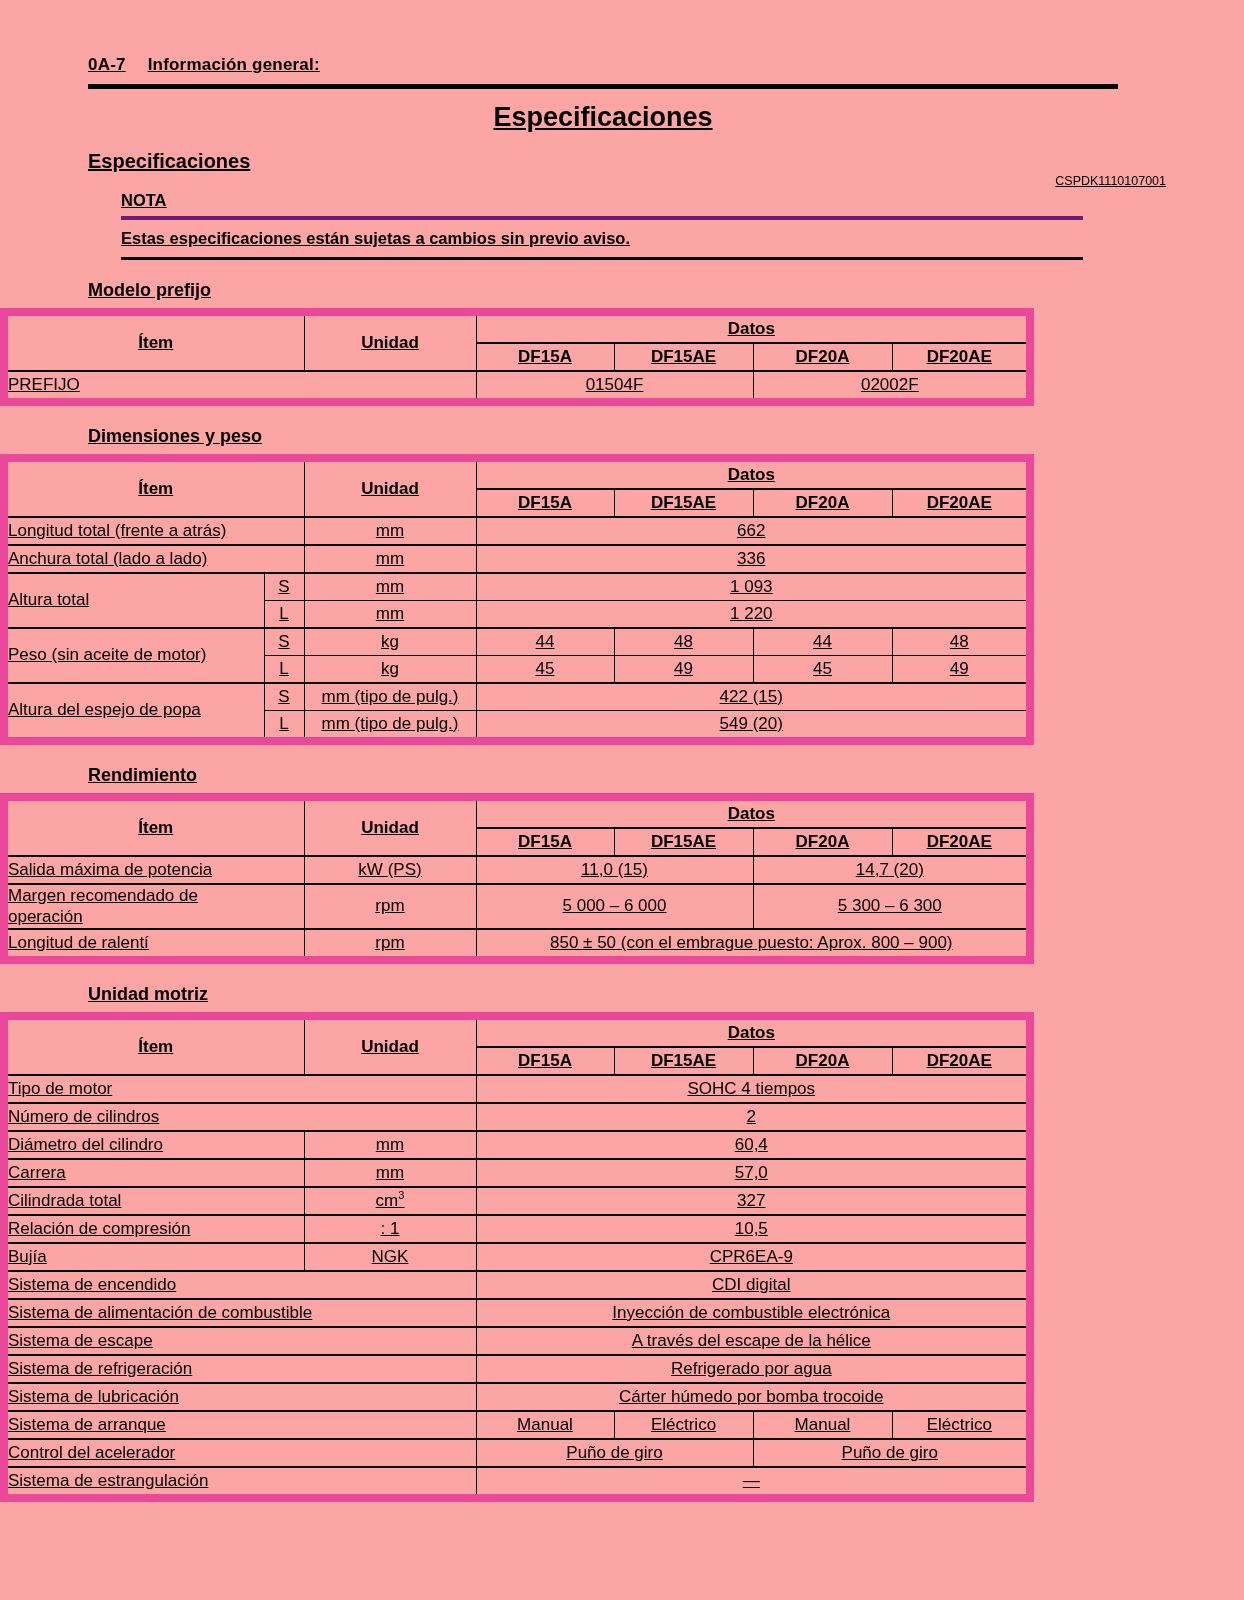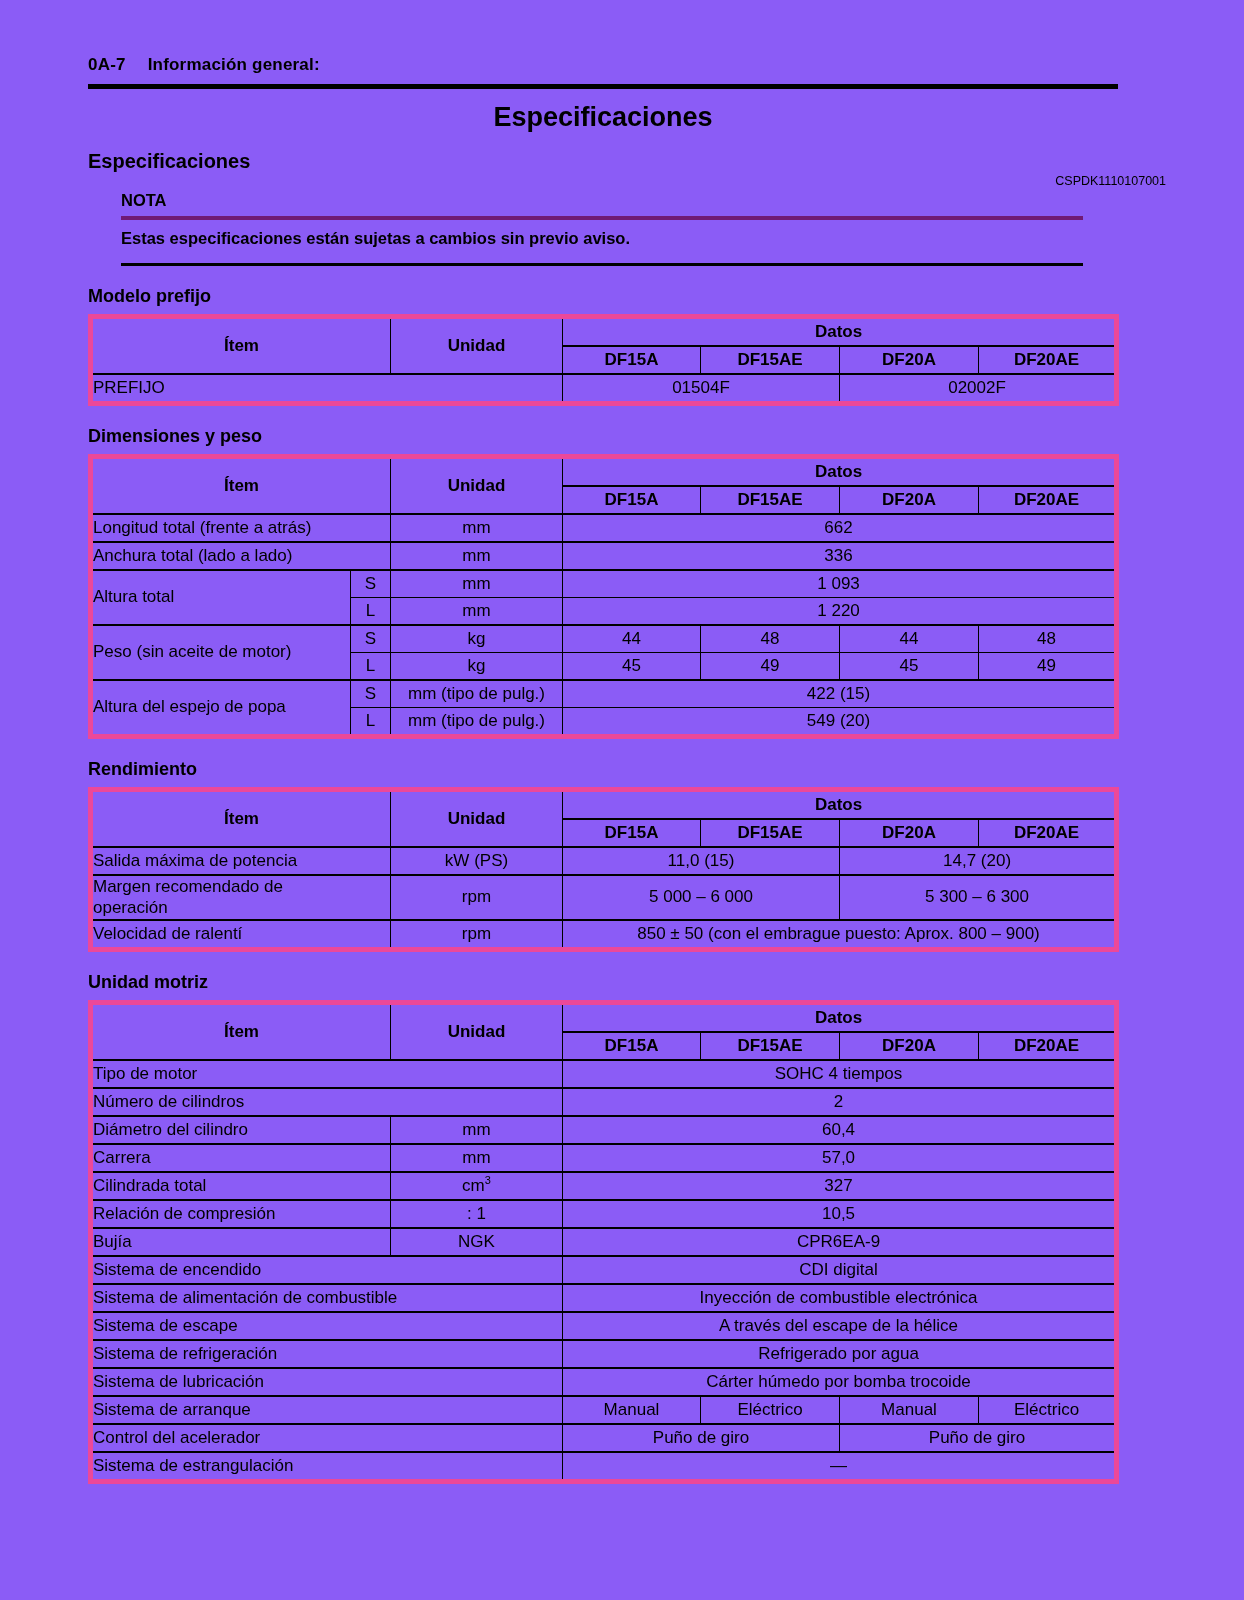--- a/index.html
+++ b/index.html
@@ -6,22 +6,23 @@
     margin: 0;
     padding: 0;
     background: #ffffff;
     font-family: "Liberation Sans", sans-serif;
     color: #000;
   }
   .page {
     position: relative;
     width: 1244px;
     height: 1600px;
-    background: #8b5cf6;
+    background: #fca5a5;
     overflow: hidden;
+    text-decoration: underline;
   }
   .page-header {
     margin: 55px 126px 0 88px;
     font-size: 17px;
     font-weight: bold;
     padding-bottom: 9px;
     border-bottom: 5px solid #000;
     letter-spacing: 0.2px;
   }
   .page-header .pgnum { margin-right: 22px; }
@@ -44,34 +45,33 @@
   .note {
     margin: 3px 161px 0 121px;
     font-weight: bold;
     font-size: 16.5px;
   }
   .note-label {
     padding-bottom: 6px;
     border-bottom: 4px solid #701a75;
   }
   .note-text {
-    padding: 9px 0 15px 0;
+    padding: 9px 0 9px 0;
     border-bottom: 3px solid #000;
   }
   .table-heading {
     margin: 20px 0 7px 88px;
     font-size: 18px;
     font-weight: bold;
   }
   table.spec {
-    margin-left: 88px;
     border-collapse: collapse;
     table-layout: fixed;
     width: 1026px;
-    border: 5px solid #ec4899;
+    border: 8px solid #ec4899;
   }
   table.spec th, table.spec td {
     border: 1px solid #000;
     border-top-width: 2px;
     border-bottom-width: 2px;
     text-align: center;
     vertical-align: middle;
     font-size: 17px;
     font-weight: normal;
     padding: 1px 6px;
@@ -255,21 +255,21 @@
       </tr>
       <tr>
         <td colspan="2" class="item">
           <span class="wrap-narrow">Margen recomendado de operación</span>
         </td>
         <td>rpm</td>
         <td colspan="2">5 000 – 6 000</td>
         <td colspan="2">5 300 – 6 300</td>
       </tr>
       <tr>
-        <td colspan="2" class="item">Velocidad de ralentí</td>
+        <td colspan="2" class="item">Longitud de ralentí</td>
         <td>rpm</td>
         <td colspan="4">850 ± 50 (con el embrague puesto: Aprox. 800 – 900)</td>
       </tr>
     </tbody>
   </table>
 
   <div class="table-heading">Unidad motriz</div>
   <table class="spec">
     <colgroup>
       <col style="width:260px">

